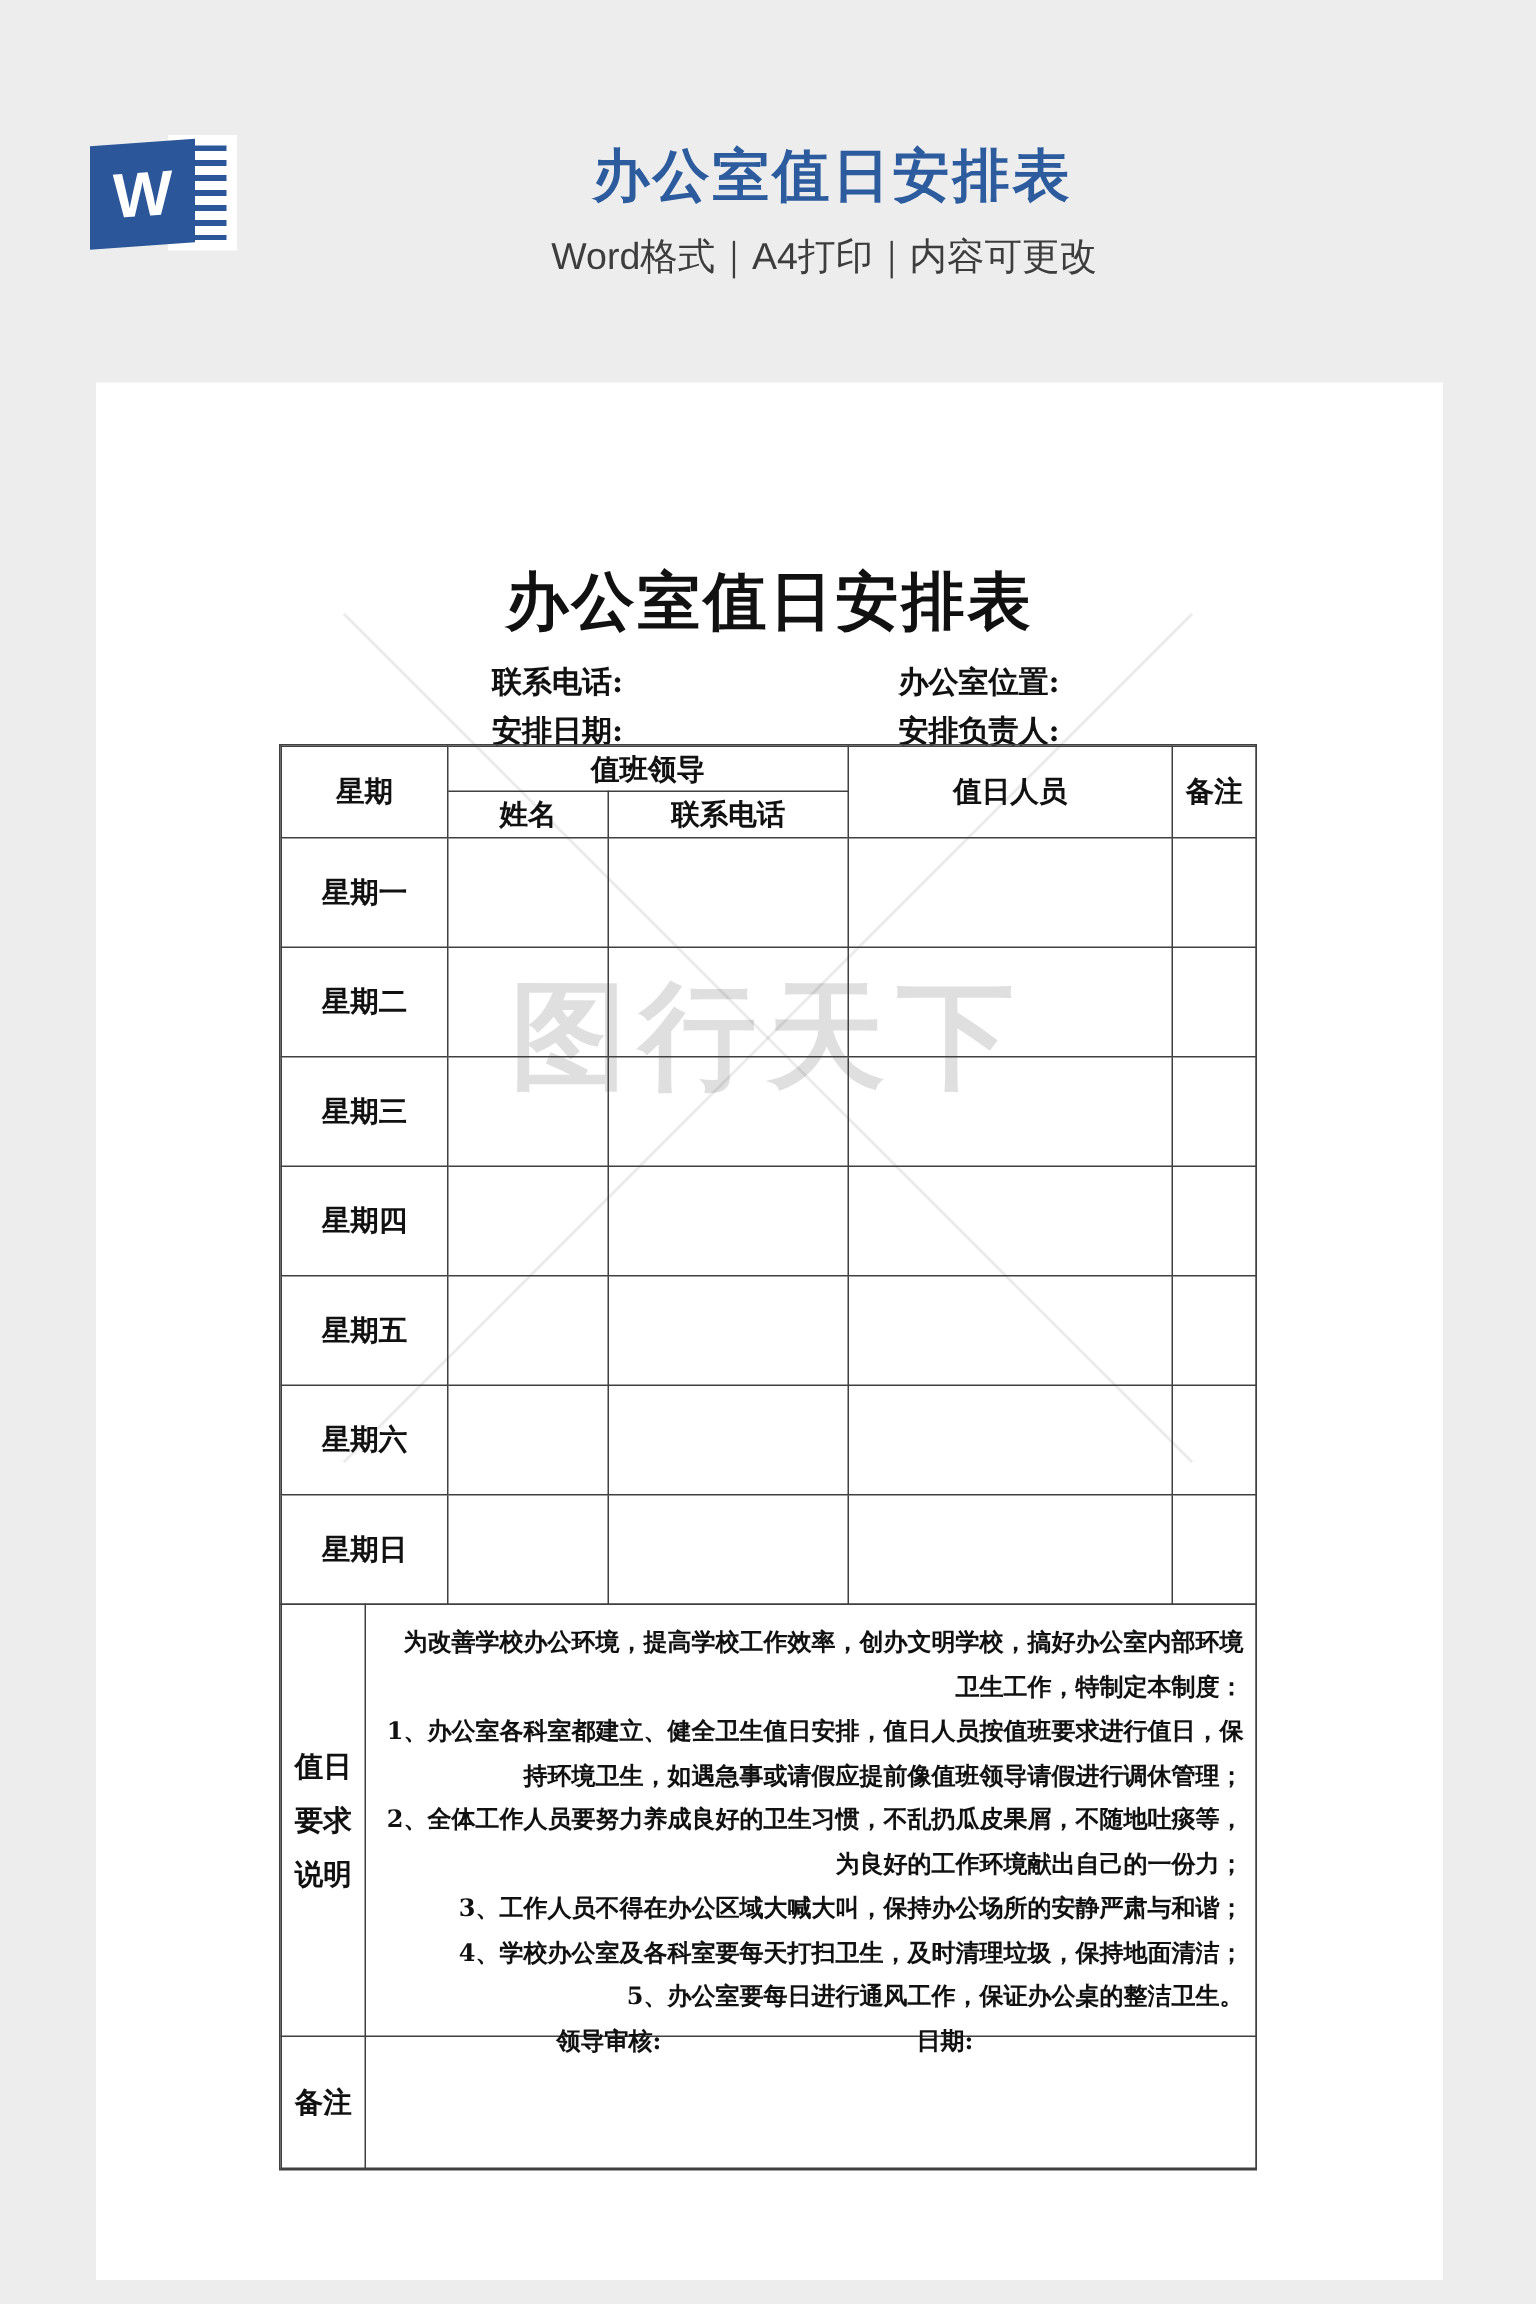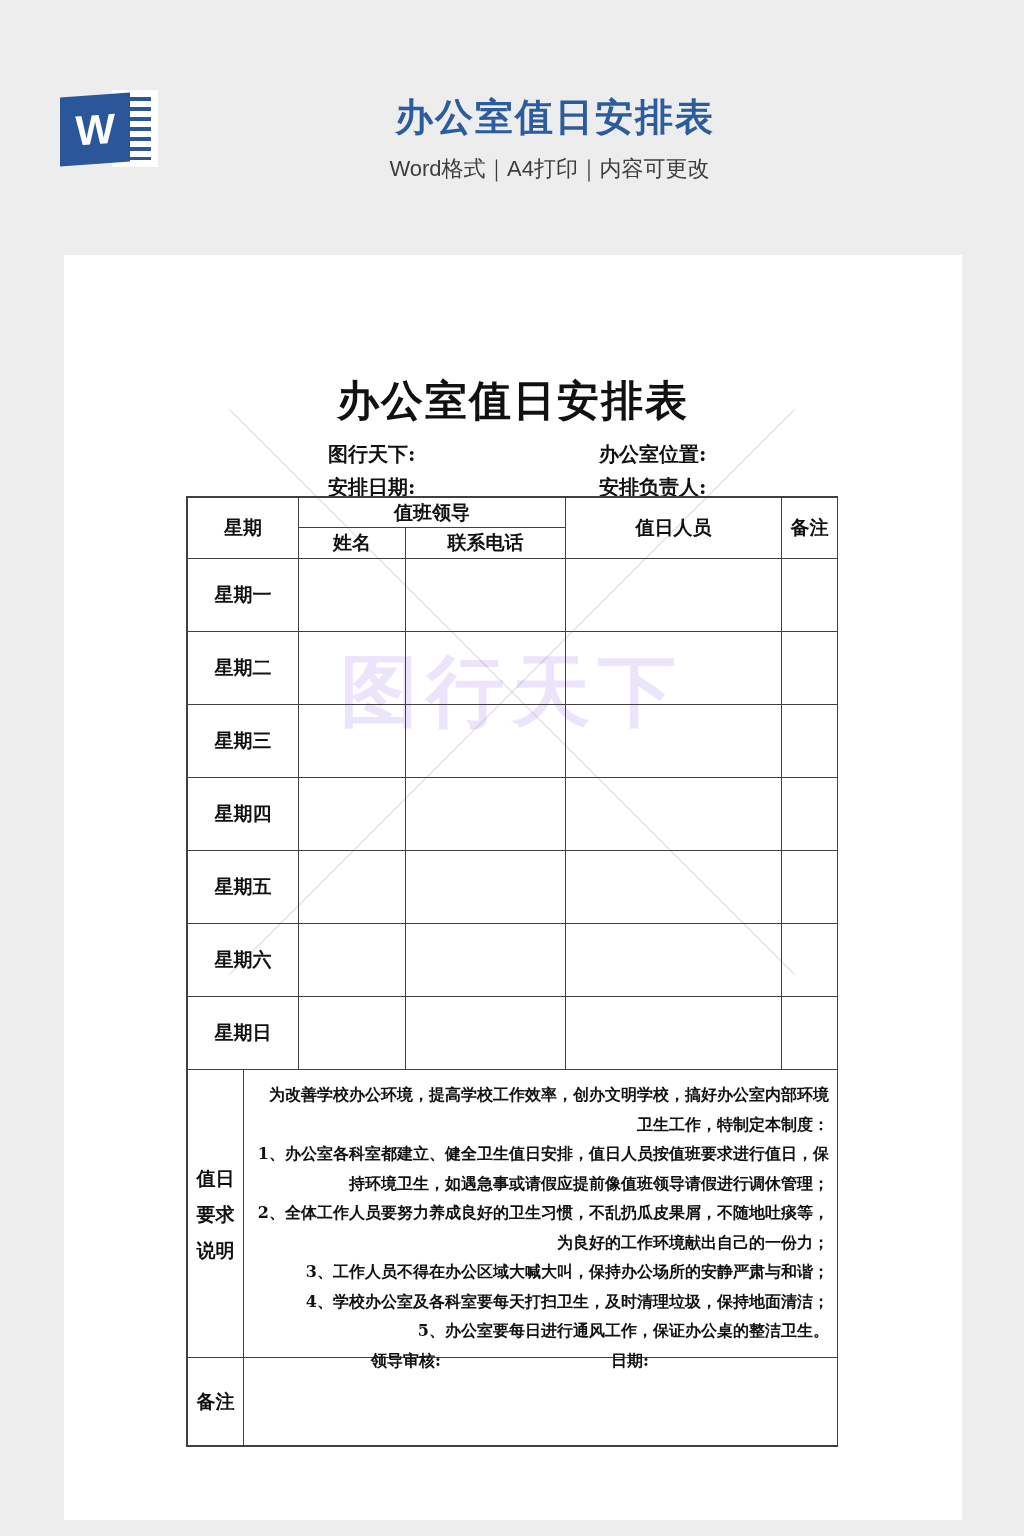--- a/index.html
+++ b/index.html
@@ -29,41 +29,41 @@
   .icon-cover span {
     color:#ffffff; font-size:42px; font-weight:bold; line-height:1;
     font-family:"Liberation Sans",sans-serif;
   }
   .banner-title {
     position:absolute; top:92px; left:86px; right:0; text-align:center;
     font-size:38px; font-weight:bold; color:#2d5c9e; letter-spacing:2px;
   }
   .banner-subtitle {
     position:absolute; top:154px; left:86px; right:11px; text-align:center;
-    font-size:22px; color:#3d3d3d;
+    font-size:25px; color:#3d3d3d;
   }
 
   
   .page {
     position:absolute; left:64px; top:255px; width:898px; height:1265px;
     background:#ffffff;
     font-family:"DejaVu Serif","Liberation Serif",serif; color:#111111;
   }
 
   
   .wm-line {
     position:absolute; left:48px; top:436px; width:800px; height:2px;
     background:rgba(0,0,0,0.08); pointer-events:none;
   }
   .wm-line-1 { transform:rotate(45deg); }
   .wm-line-2 { transform:rotate(-45deg); }
   .wm-text {
     position:absolute; left:448px; top:437px; transform:translate(-50%,-50%);
     font-size:78px; font-weight:bold; letter-spacing:8px; white-space:nowrap;
-    color:#6d28d9; opacity:0.12; pointer-events:none;
+    color:#000000; opacity:0.12; pointer-events:none;
     font-family:"DejaVu Serif","Liberation Serif",serif;
   }
 
   .doc-title {
     position:absolute; top:118px; left:0; width:100%; margin:0;
     text-align:center; font-size:42px; font-weight:bold; letter-spacing:2px;
   }
 
   .info-label { position:absolute; font-size:20px; font-weight:bold; }
   .il-school  { left:264px; top:186px; }
@@ -109,21 +109,21 @@
   <div class="banner-subtitle">Word格式｜A4打印｜内容可更改</div>
 
   <div class="page">
 
     <div class="wm-line wm-line-1"></div>
     <div class="wm-line wm-line-2"></div>
     <div class="wm-text">图行天下</div>
 
     <h1 class="doc-title">办公室值日安排表</h1>
 
-    <span class="info-label il-school">图行天下:</span>
+    <span class="info-label il-school">联系电话:</span>
     <span class="info-label il-loc">办公室位置:</span>
     <span class="info-label il-date">安排日期:</span>
     <span class="info-label il-manager">安排负责人:</span>
 
     <div class="table-wrap">
       <table class="sched">
         <colgroup>
           <col style="width:111px">
             <col style="width:107px">
             <col style="width:160px">

